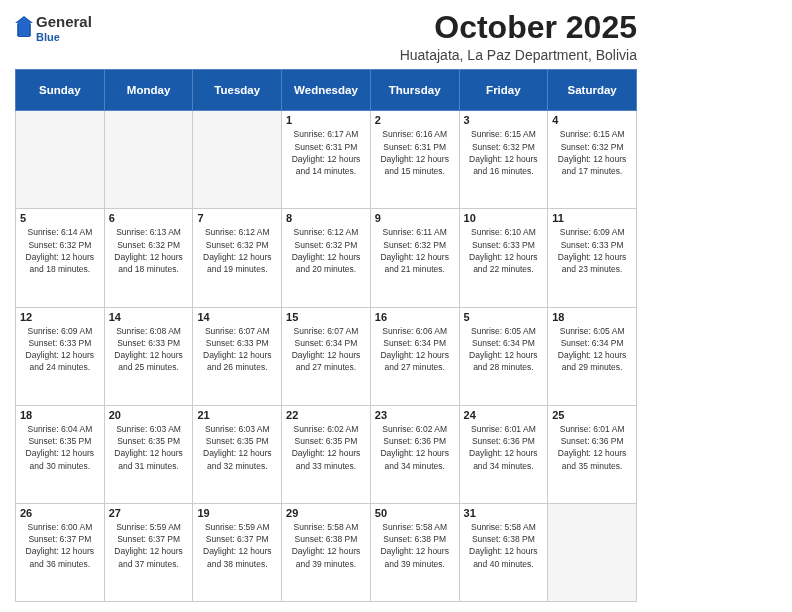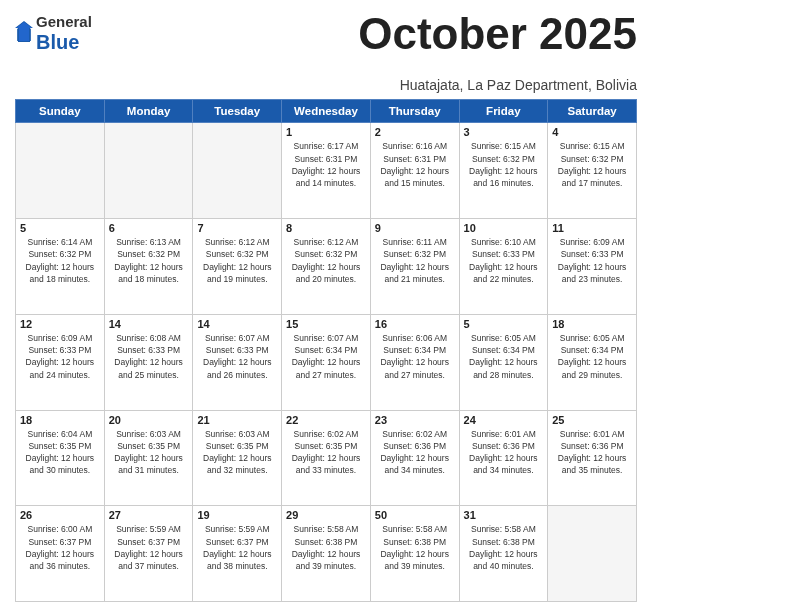--- a/index.html
+++ b/index.html
@@ -32,57 +32,57 @@
       display: flex;
       flex-direction: column;
       line-height: 1.1;
     }
     .logo-general {
       font-size: 15px;
       font-weight: bold;
       color: #333;
     }
     .logo-blue {
-      font-size: 20px;
+      font-size: 11px;
       font-weight: bold;
       color: #1a5aab;
     }
     .logo-icon {
       width: 18px;
       height: 22px;
       margin-right: 3px;
       margin-top: -2px;
     }
     .title-section {
       text-align: right;
     }
     .month-title {
-      font-size: 44px;
+      font-size: 32px;
       font-weight: bold;
       color: #222;
       line-height: 1.1;
     }
     .subtitle {
       font-size: 14px;
       color: #444;
-      margin-top: 19px;
+      margin-top: 2px;
     }
     .calendar {
       flex: 1;
       border: 1px solid #ccc;
       border-collapse: collapse;
       width: 100%;
       table-layout: fixed;
     }
     .calendar thead tr th {
       background-color: #1a5aab;
       color: #fff;
       font-size: 11.5px;
       font-weight: bold;
-      padding: 5px 4px;
+      padding: 14px 4px;
       border: 1px solid #5080c0;
       text-align: center;
     }
     .calendar tbody tr td {
       border: 1px solid #ccc;
       vertical-align: top;
       padding: 3px 4px;
       font-size: 9px;
       color: #333;
       background: #fff;

